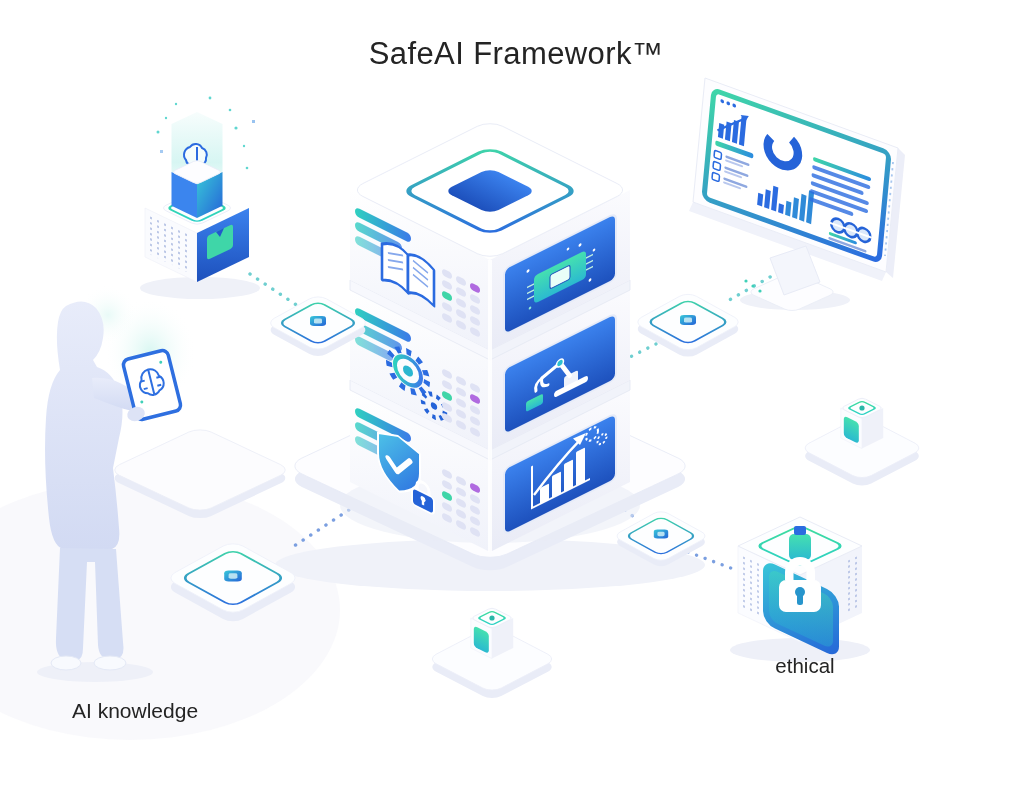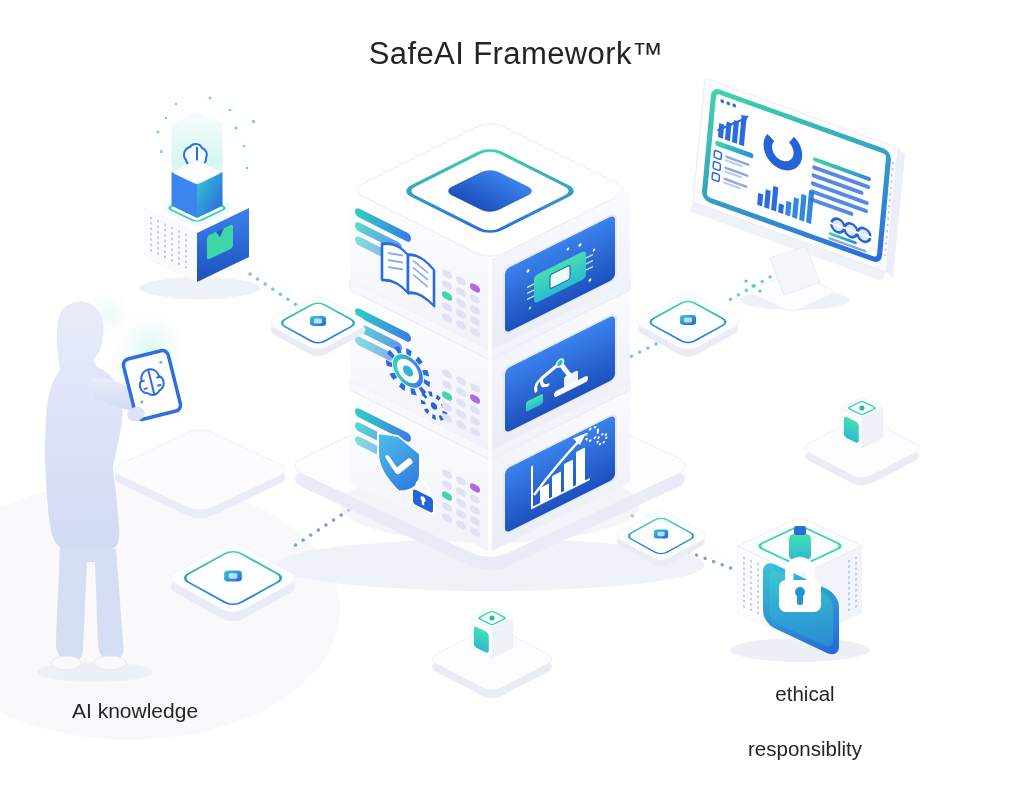--- a/index.html
+++ b/index.html
@@ -3,21 +3,21 @@
 <meta charset="utf-8">
 <style>
   html,body{margin:0;padding:0;background:#fff;}
   .stage{position:relative;width:1024px;height:796px;background:#ffffff;overflow:hidden;
          font-family:"Liberation Sans",sans-serif;}
   .stage svg{position:absolute;left:0;top:0;}
   .label{position:absolute;color:#242424;}
   .title{left:4px;top:36px;width:100%;text-align:center;font-size:31px;font-weight:500;letter-spacing:.4px;}
   .ai-label{left:72px;top:699px;font-size:21px;font-weight:400;}
   .ethical-label{left:695px;top:652px;width:220px;text-align:center;font-size:20.5px;line-height:27px;}
-  .ethical-label span{display:block;margin-top:28px;}
+  .ethical-label span{display:block;}
 </style>
 </head>
 <body>
 
 <div class="stage">
 
 <svg width="1024" height="796" viewBox="0 0 1024 796" aria-hidden="true">
   <defs>
     <linearGradient id="gradFrame" x1="0" y1="0" x2="1" y2="1">
       <stop offset="0" stop-color="#3fd6a8"></stop>
@@ -440,16 +440,15 @@
           <circle cx="-14" cy="14" r="1.5" fill="#3fd0b8"></circle>
     </g>
     <ellipse cx="136" cy="414" rx="9" ry="7" fill="#dde3f6" transform="rotate(-20 136 414)"></ellipse>
   </g>
 </svg>
 
 <div class="label title">SafeAI Framework™</div>
 <div class="label ai-label">AI knowledge</div>
 <div class="label ethical-label">
   <span>ethical</span>
-  <span>responsiblity</span>
 </div>
 
 </div>
 
 </body></html>

